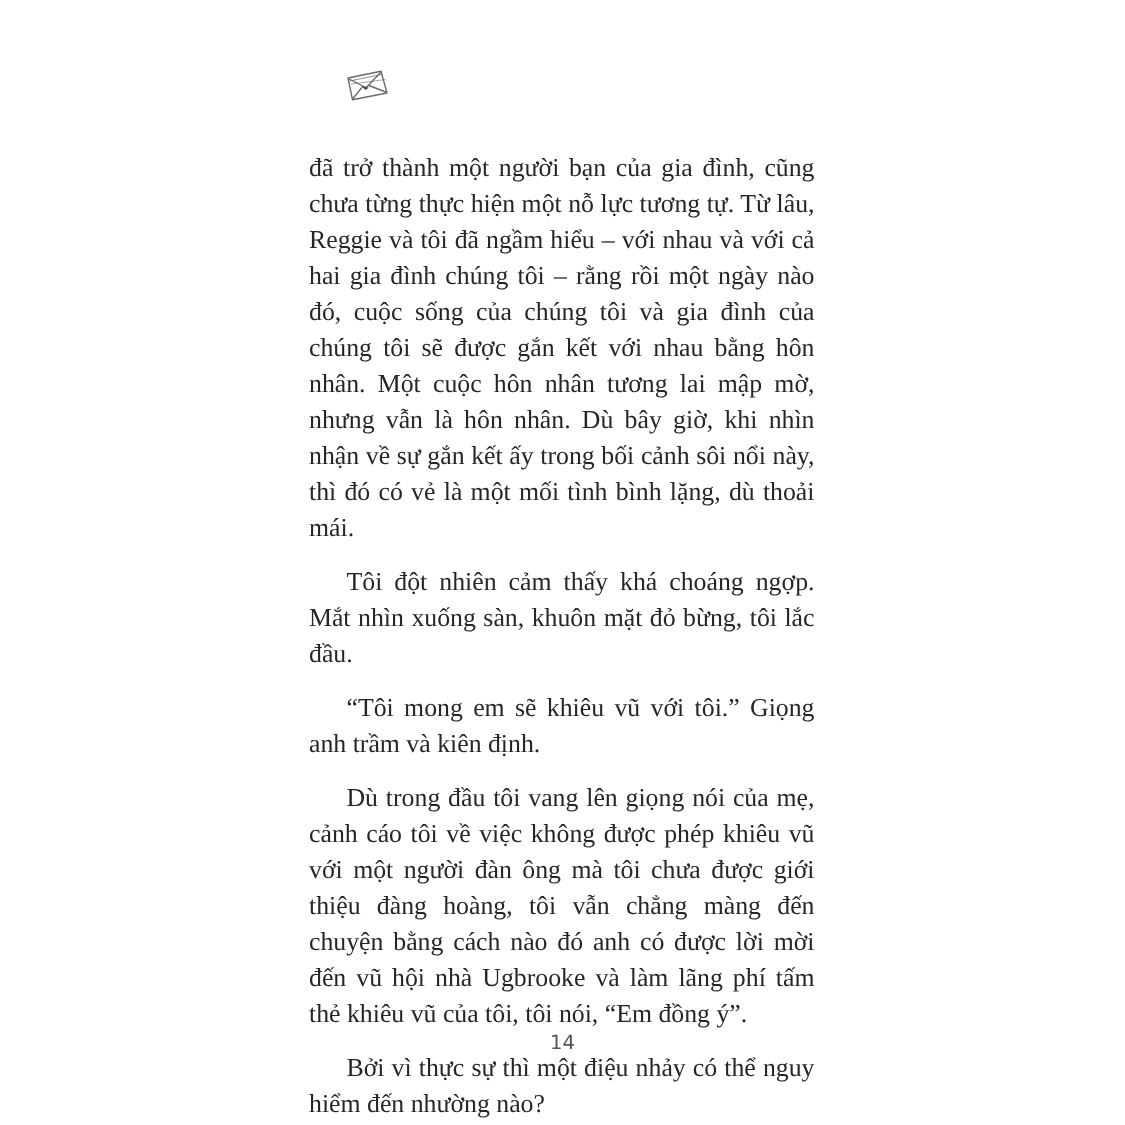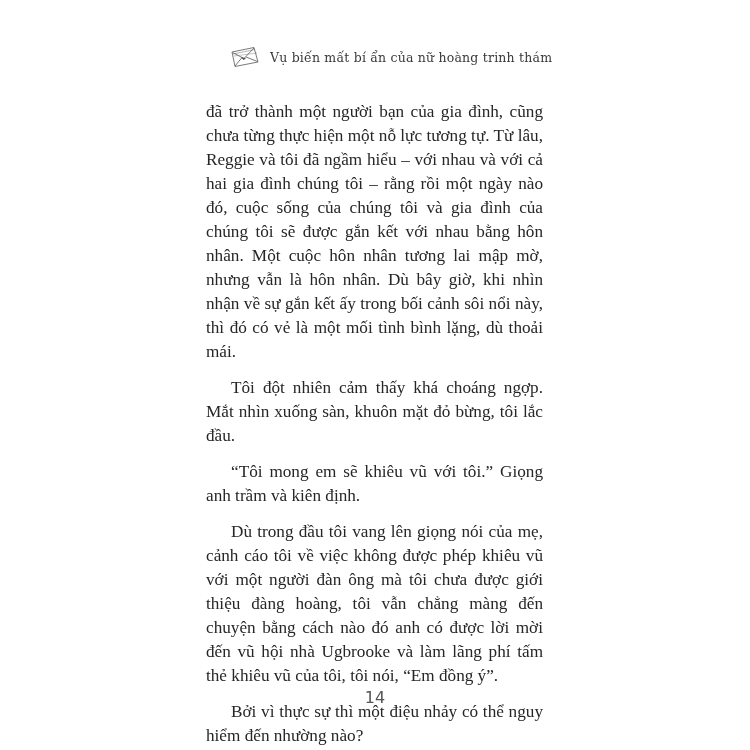--- a/index.html
+++ b/index.html
@@ -54,42 +54,41 @@
     .body-text p.indent {
       text-indent: 25px;
     }
     .page-number {
       position: absolute;
       top: 688px;
       left: 0;
       width: 750px;
       text-align: center;
       font-family: "DejaVu Sans", sans-serif;
-      font-size: 16px;
+      font-size: 13px;
       color: #555555;
     }
   </style>
 </head>
 <body>
 
 <div class="running-header">
   <span class="envelope-icon">
     <svg width="30" height="22" viewBox="0 0 30 22">
       <g fill="none" stroke="#6a6a6a" stroke-width="0.9" stroke-linejoin="round">
         <path d="M2 6 L24 1.5 L28 16 L5 20.5 Z"></path>
         <path d="M2.5 6.5 L14 12.5 L24 2"></path>
         <path d="M5 20 L12 11.5"></path>
         <path d="M27.5 15.5 L16 11"></path>
         <path d="M3 8 L25 3.5" stroke-width="0.5"></path>
         <path d="M4 10 L27 7" stroke-width="0.4"></path>
       </g>
       <path d="M11 11 L16 12.5 L13.5 14 Z" fill="#4a4a4a"></path>
     </svg>
   </span>
-  <span class="header-title">Vụ biến mất bí ẩn của nữ hoàng trinh thám</span>
 </div>
 
 <div class="body-text">
   <p>đã trở thành một người bạn của gia đình, cũng chưa từng thực hiện một nỗ lực tương tự. Từ lâu, Reggie và tôi đã ngầm hiểu – với nhau và với cả hai gia đình chúng tôi – rằng rồi một ngày nào đó, cuộc sống của chúng tôi và gia đình của chúng tôi sẽ được gắn kết với nhau bằng hôn nhân. Một cuộc hôn nhân tương lai mập mờ, nhưng vẫn là hôn nhân. Dù bây giờ, khi nhìn nhận về sự gắn kết ấy trong bối cảnh sôi nổi này, thì đó có vẻ là một mối tình bình lặng, dù thoải mái.</p>
   <p class="indent">Tôi đột nhiên cảm thấy khá choáng ngợp. Mắt nhìn xuống sàn, khuôn mặt đỏ bừng, tôi lắc đầu.</p>
   <p class="indent">“Tôi mong em sẽ khiêu vũ với tôi.” Giọng anh trầm và kiên định.</p>
   <p class="indent">Dù trong đầu tôi vang lên giọng nói của mẹ, cảnh cáo tôi về việc không được phép khiêu vũ với một người đàn ông mà tôi chưa được giới thiệu đàng hoàng, tôi vẫn chẳng màng đến chuyện bằng cách nào đó anh có được lời mời đến vũ hội nhà Ugbrooke và làm lãng phí tấm thẻ khiêu vũ của tôi, tôi nói, “Em đồng ý”.</p>
   <p class="indent">Bởi vì thực sự thì một điệu nhảy có thể nguy hiểm đến nhường nào?</p>
 </div>
 

